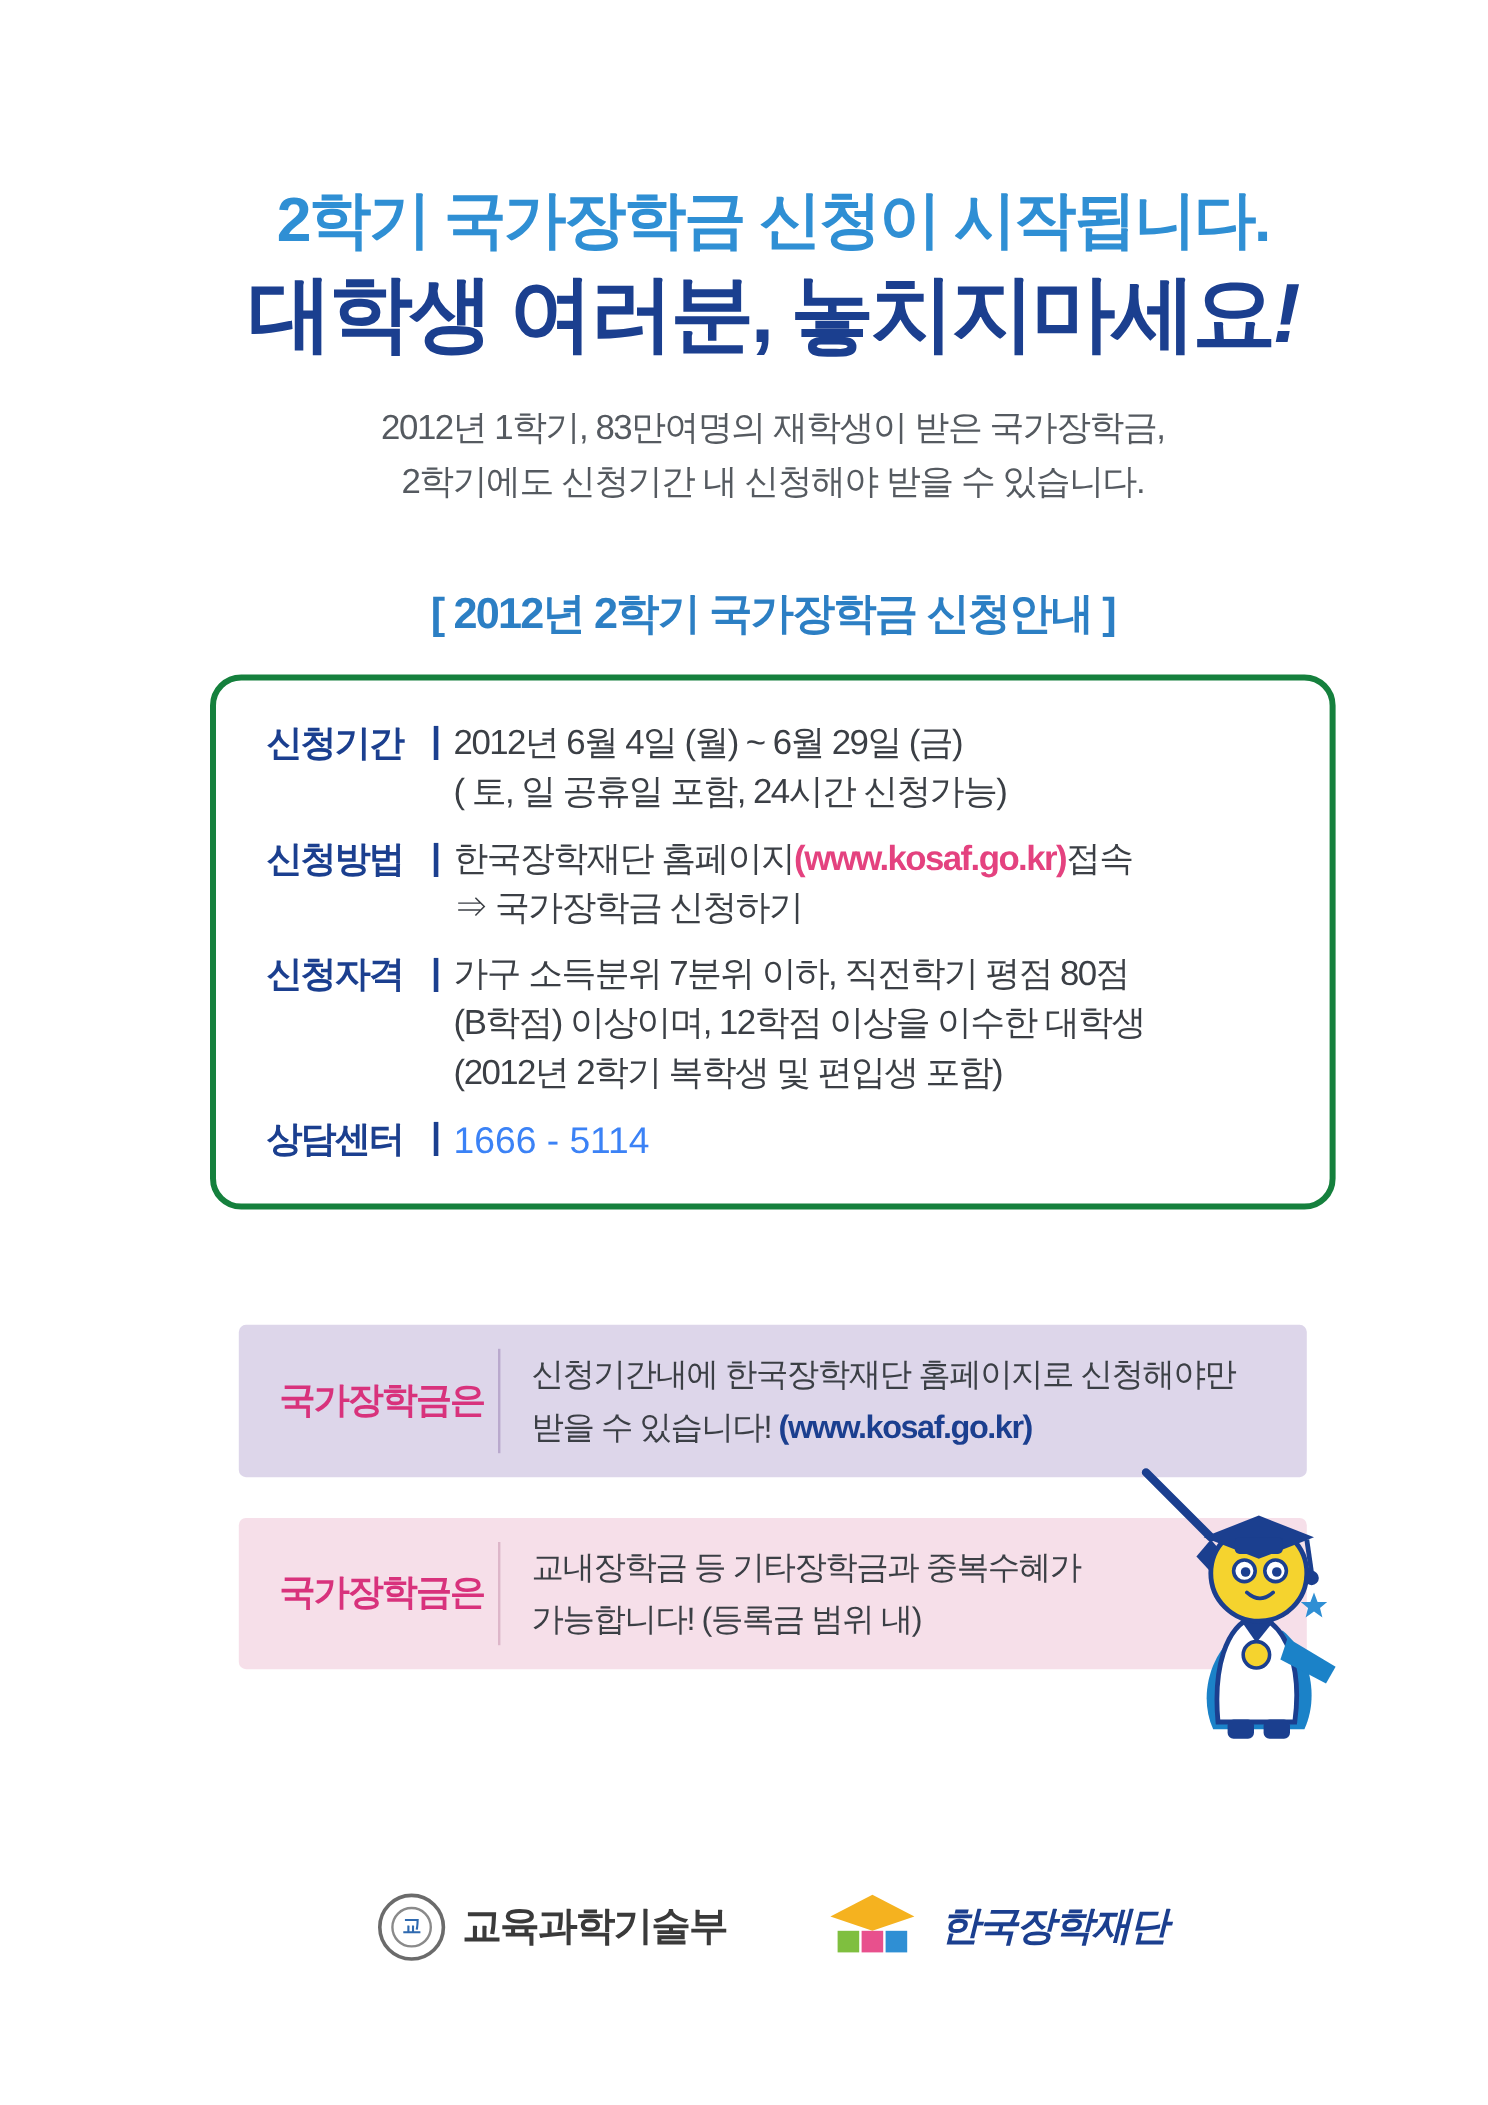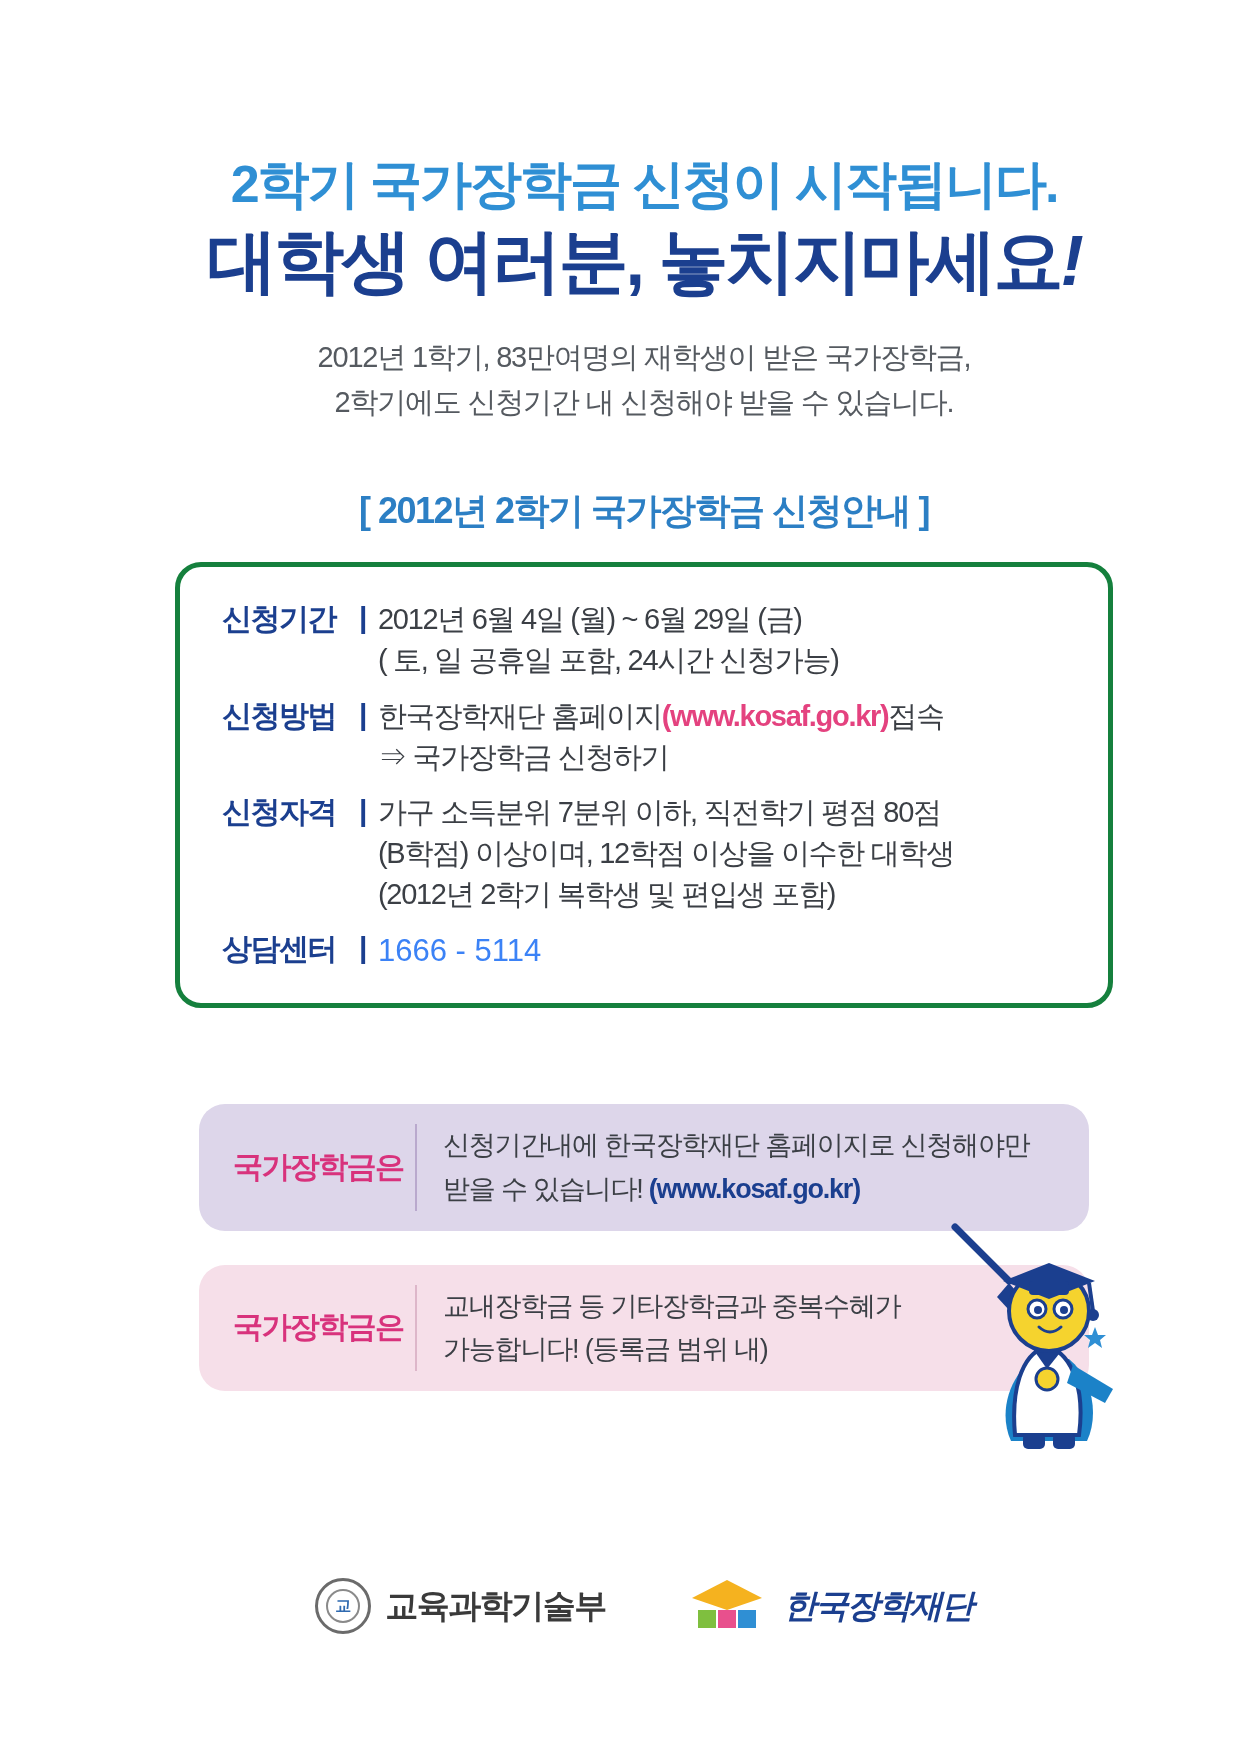--- a/index.html
+++ b/index.html
@@ -113,21 +113,21 @@
     font-size: 31px;
     color: #3b82f6;
     letter-spacing: 0px;
     font-weight: normal;
   }
 
   
   .callout {
     margin: 0 auto;
     width: 890px;
-    border-radius: 26px;
+    border-radius: 6px;
     display: flex;
     align-items: center;
     padding: 20px 26px;
     position: relative;
   }
   .callout.purple {
     background: #ddd6ea;
     margin-top: 96px;
   }
   .callout.pink {

